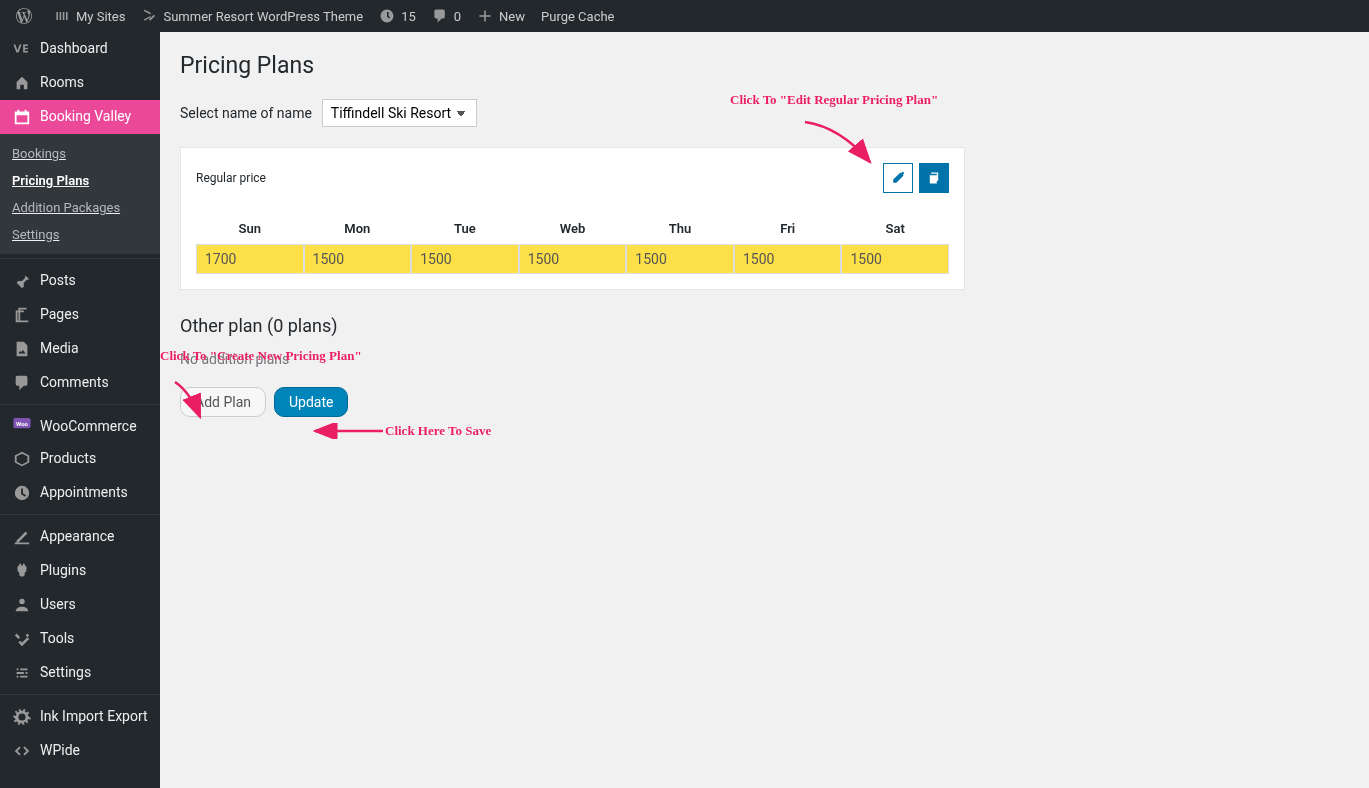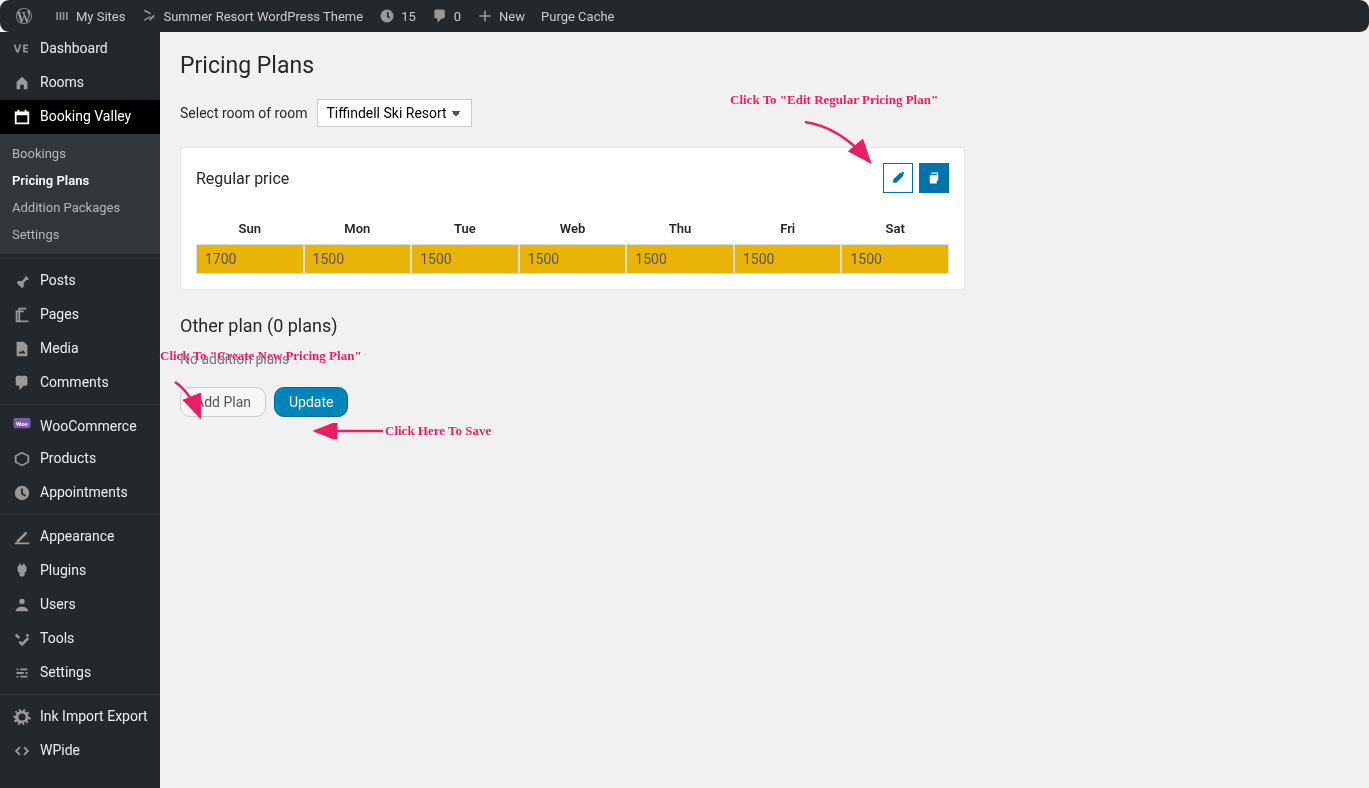--- a/index.html
+++ b/index.html
@@ -1,53 +1,53 @@
 <!DOCTYPE html>
 <html><head>
 <meta charset="utf-8">
 <style>
 * { margin: 0; padding: 0; box-sizing: border-box; font-family: -apple-system, BlinkMacSystemFont, "Segoe UI", Roboto, sans-serif; }
 body { background: #f1f1f1; font-size: 13px; color: #444; }
 
-.adminbar { background: #23282d; color: #ccc; height: 32px; display: flex; align-items: center; padding: 16px 8px; font-size: 13px; border-radius: 9px; }
+.adminbar { background: #23282d; color: #ccc; height: 32px; display: flex; align-items: center; padding: 16px 8px; font-size: 13px; }
 .adminbar-item { display: flex; align-items: center; padding: 0 8px; height: 32px; cursor: pointer; }
 .adminbar .icon { margin-right: 6px; color: #999; }
 
 .container { display: flex; min-height: calc(100vh - 32px); }
 
 .sidebar { width: 160px; background: #23282d; color: #eee; }
 .menu-item { display: flex; padding: 8px 12px; cursor: pointer; font-size: 14px; color: #eee; }
 .menu-item .icon { width: 20px; margin-right: 8px; color: #999; display: flex; justify-content: center; }
-.menu-item.active { background: #000000; color: #fff; position: relative; }
+.menu-item.active { background: #ec4899; color: #fff; position: relative; }
 .menu-item.active .icon { color: #fff; }
 .menu-item.active::after { content: ''; position: absolute; right: -8px; top: 50%; margin-top: -8px; border: 8px solid transparent; border-right-color: #f1f1f1; }
-.submenu { background: #32373c; padding: 6px 0; }
+.submenu { background: #32373c; padding: 6px 0; text-decoration: underline; }
 .submenu-item { padding: 6px 12px; font-size: 13px; color: #b4b9be; cursor: pointer; }
 .submenu-item.current { color: #fff; font-weight: 600; }
 .menu-separator { height: 5px; border-bottom: 1px solid #32373c; margin-bottom: 5px; }
 
 .content { flex: 1; padding: 20px; position: relative; }
 
 h1.page-title { font-size: 23px; font-weight: 400; color: #23282d; margin-bottom: 20px; }
 
 .room-selector { display: flex; align-items: center; margin-bottom: 20px; }
 .room-selector label { margin-right: 10px; font-size: 14px; color: #23282d; }
 .room-selector select { padding: 4px 24px 4px 8px; border: 1px solid #ccc; background: #fff; font-size: 14px; height: 28px; appearance: none; background-image: linear-gradient(45deg, transparent 50%, #555 50%), linear-gradient(135deg, #555 50%, transparent 50%); background-position: calc(100% - 15px) 11px, calc(100% - 10px) 11px; background-size: 5px 5px; background-repeat: no-repeat; }
 
 .price-card { background: #fff; border: 1px solid #e5e5e5; padding: 15px; margin-bottom: 25px; max-width: 785px; }
 .price-card-header { display: flex; justify-content: space-between; align-items: center; margin-bottom: 20px; }
-.price-card-header h2 { font-size: 16px; font-weight: 400; color: #23282d; }
+.price-card-header h2 { font-size: 12px; font-weight: 400; color: #23282d; }
 .price-card-actions { display: flex; gap: 6px; }
 .icon-btn { width: 30px; height: 30px; border: 1px solid #0073aa; background: #fff; display: flex; align-items: center; justify-content: center; cursor: pointer; }
 .icon-btn.solid { background: #0073aa; color: #fff; }
 
 .price-table { display: flex; }
 .price-col { flex: 1; }
 .price-col-head { text-align: center; font-weight: 600; color: #23282d; padding: 8px 0; }
-.price-col-input { width: 100%; padding: 6px 8px; border: 1px solid #ddd; background: #eab308; font-size: 14px; color: #555; }
+.price-col-input { width: 100%; padding: 6px 8px; border: 1px solid #ddd; background: #fde047; font-size: 14px; color: #555; }
 
 h2.other-plan-title { font-size: 18px; font-weight: 400; color: #23282d; margin-bottom: 15px; }
 .no-plans { color: #72777c; margin-bottom: 20px; font-size: 14px; }
 
 .btn-row { display: flex; gap: 8px; }
 .btn { padding: 6px 14px; font-size: 14px; border-radius: 10px; cursor: pointer; border: 1px solid #ccc; background: #f7f7f7; color: #555; }
 .btn.primary { background: #0085ba; border-color: #006799; color: #fff; }
 
 .annotation { position: absolute; color: #e91e63; font-weight: 700; font-size: 13px; font-family: "Comic Sans MS", cursive; text-shadow: 0 0 1px #fff; }
 
@@ -258,21 +258,21 @@
           </svg>
         </span>
       <span>WPide</span>
     </div>
   </div>
 
   <div class="content">
     <h1 class="page-title">Pricing Plans</h1>
 
     <div class="room-selector">
-      <label>Select room of room</label>
+      <label>Select name of name</label>
       <select>
         <option>Tiffindell Ski Resort</option>
       </select>
     </div>
 
     <div class="price-card">
       <div class="price-card-header">
         <h2>Regular price</h2>
         <div class="price-card-actions">
           <div class="icon-btn">

